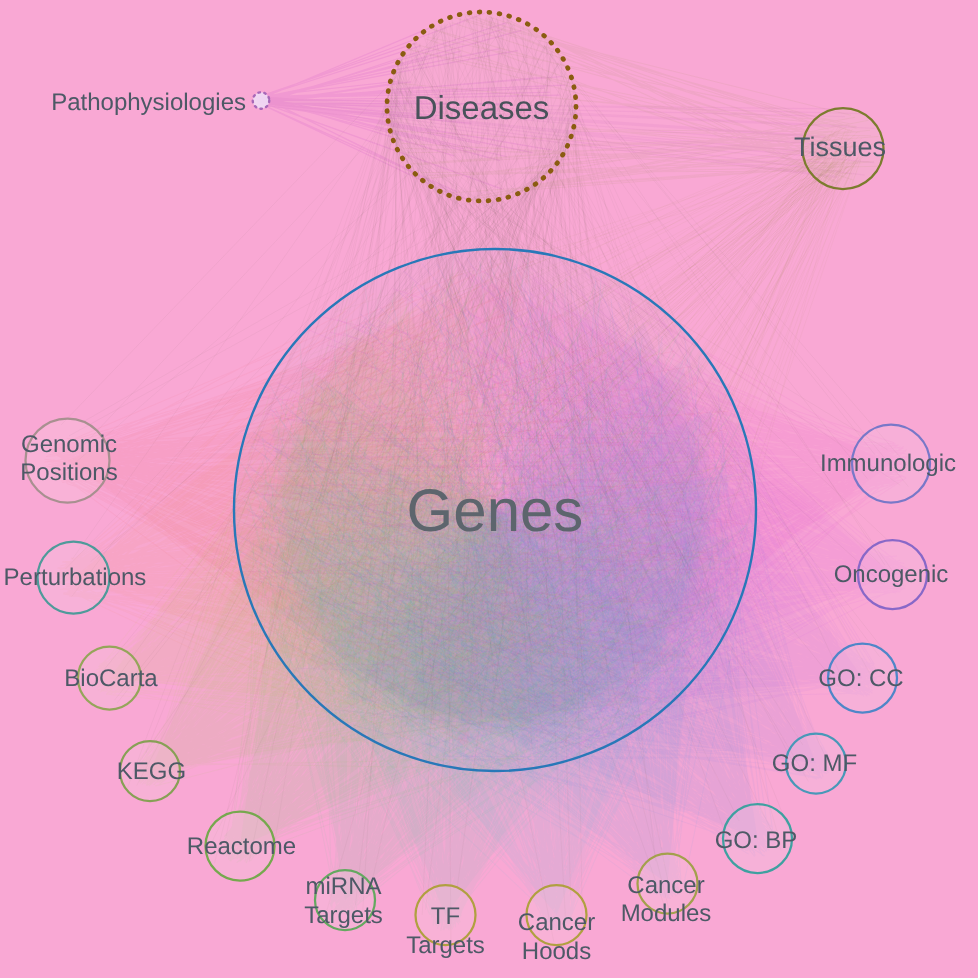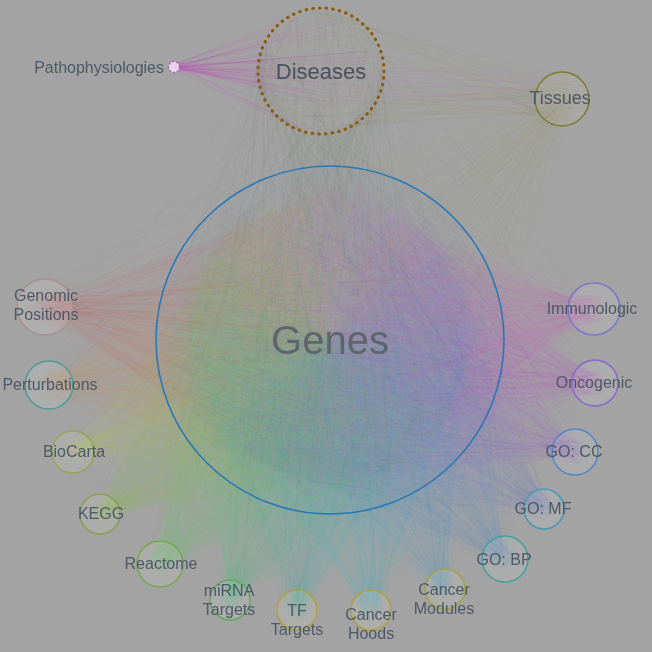--- a/index.html
+++ b/index.html
@@ -4,21 +4,21 @@
 <style>
   html, body {
     margin: 0;
     padding: 0;
     background: #ffffff;
   }
   .stage {
     position: relative;
     width: 652px;
     height: 652px;
-    background: #a3a3a3;
+    background: #f9a8d4;
     overflow: hidden;
     font-family: "Liberation Sans", sans-serif;
   }
   svg text {
     font-family: "Liberation Sans", sans-serif;
   }
 </style>
 </head>
 <body>
 

